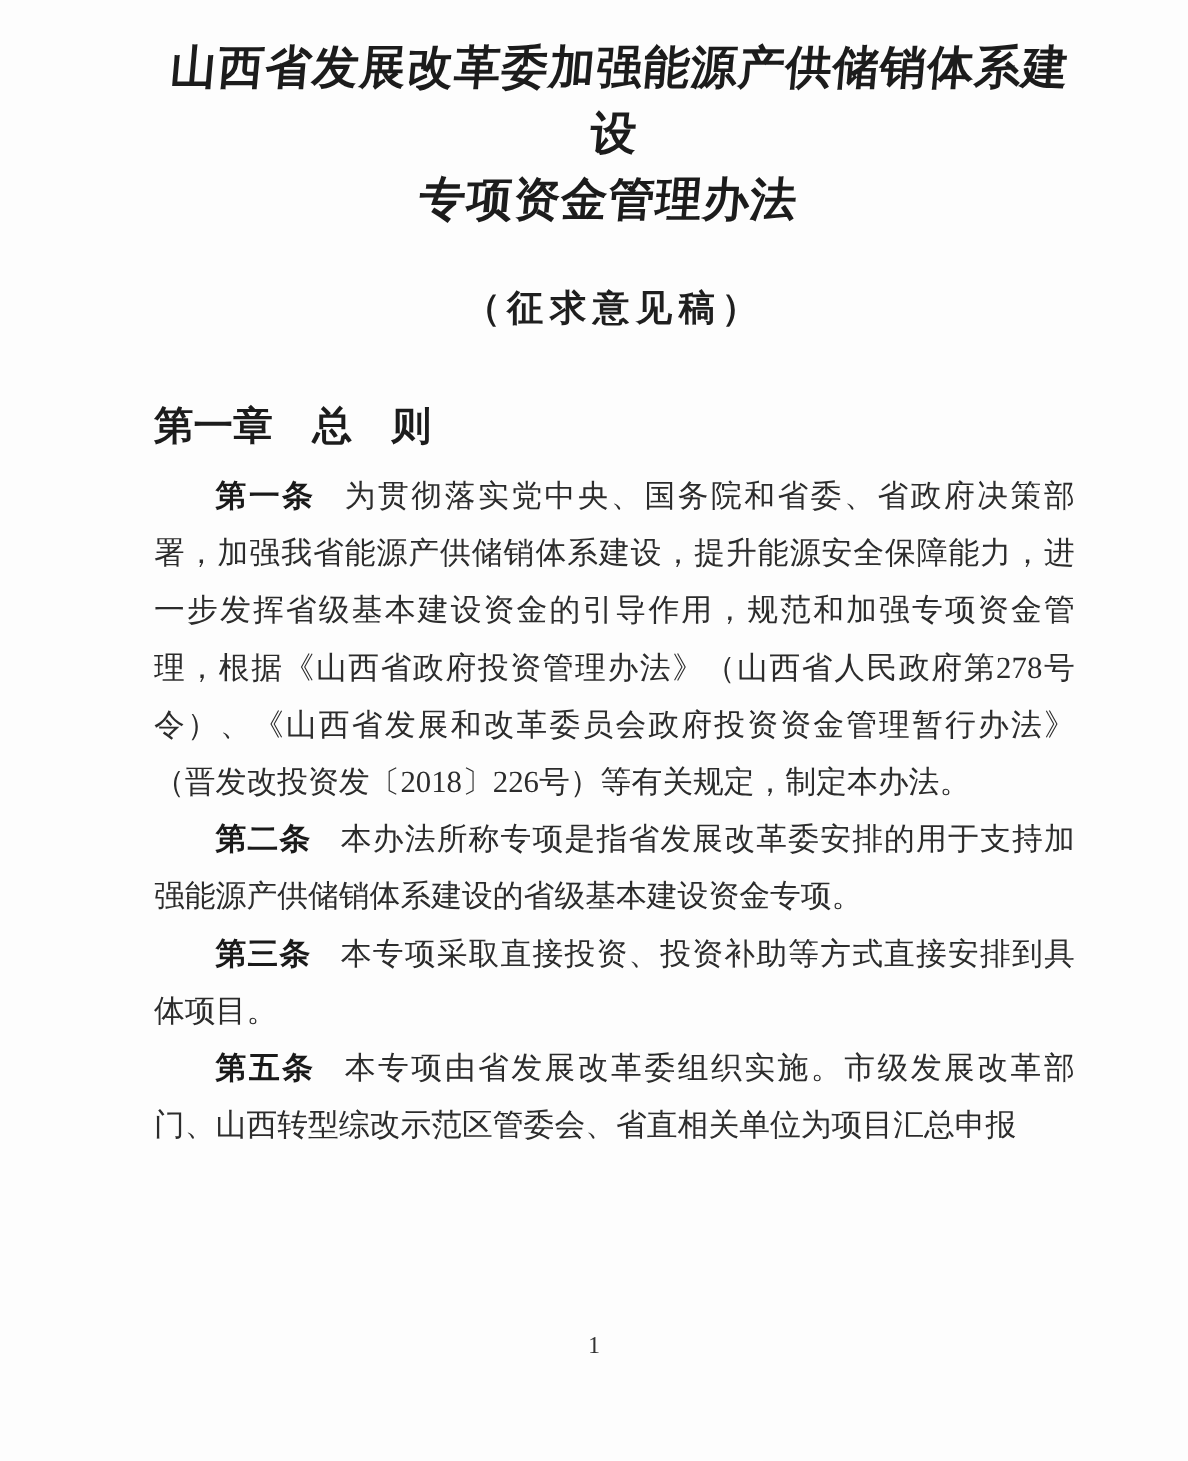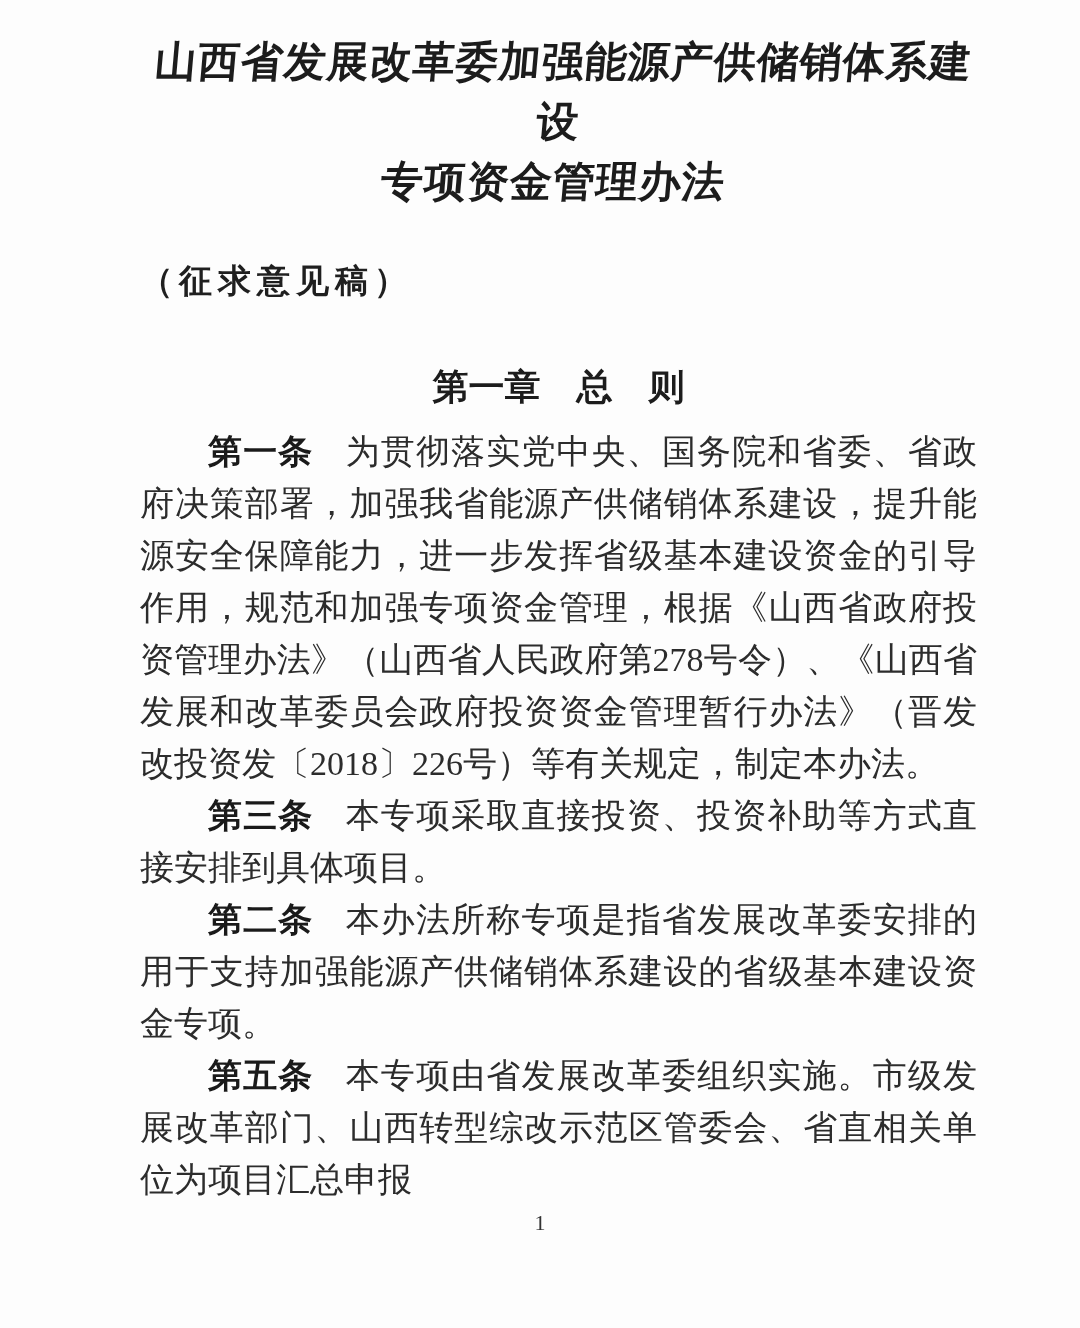--- a/index.html
+++ b/index.html
@@ -27,44 +27,43 @@
     line-height: 60px;
     font-weight: bold;
     color: #1c1c1c;
     transform: skewX(-5deg);
     letter-spacing: 1px;
   }
   .title-line { display: block; }
   
   .subtitle {
     margin-top: 46px;
-    text-align: left;
+    text-align: center;
     font-size: 33px;
     line-height: 46px;
     font-weight: bold;
     letter-spacing: 6px;
     color: #1f1f1f;
   }
   
   .chapter-heading {
     margin: 60px 0 0 0;
-    text-align: center;
     font-size: 36px;
     line-height: 46px;
     font-weight: bold;
     color: #1c1c1c;
   }
   .doc-body {
     margin-top: 16px;
   }
   .article {
     margin: 0;
     text-indent: 2em;
     text-align: justify;
-    font-size: 34px;
+    font-size: 28px;
     line-height: 52px;
     color: #2c2c2c;
   }
   .article-label {
     font-weight: bold;
     color: #1a1a1a;
     margin-right: 0.95em;
   }
   .page-footer {
     position: absolute;
@@ -92,25 +91,25 @@
 
   <h2 class="chapter-heading">第一章　总　则</h2>
 
   <div class="doc-body">
 
     <p class="article">
       <span class="article-label">第一条</span><span class="article-text">为贯彻落实党中央、国务院和省委、省政府决策部署，加强我省能源产供储销体系建设，提升能源安全保障能力，进一步发挥省级基本建设资金的引导作用，规范和加强专项资金管理，根据《山西省政府投资管理办法》（山西省人民政府第278号令）、《山西省发展和改革委员会政府投资资金管理暂行办法》（晋发改投资发〔2018〕226号）等有关规定，制定本办法。</span>
     </p>
 
     <p class="article">
-      <span class="article-label">第三条</span><span class="article-text">本专项采取直接投资、投资补助等方式直接安排到具体项目。</span>
+      <span class="article-label">第二条</span><span class="article-text">本办法所称专项是指省发展改革委安排的用于支持加强能源产供储销体系建设的省级基本建设资金专项。</span>
     </p>
 
     <p class="article">
-      <span class="article-label">第二条</span><span class="article-text">本办法所称专项是指省发展改革委安排的用于支持加强能源产供储销体系建设的省级基本建设资金专项。</span>
+      <span class="article-label">第三条</span><span class="article-text">本专项采取直接投资、投资补助等方式直接安排到具体项目。</span>
     </p>
 
 
     <p class="article">
       <span class="article-label">第五条</span><span class="article-text">本专项由省发展改革委组织实施。市级发展改革部门、山西转型综改示范区管委会、省直相关单位为项目汇总申报</span>
     </p>
 
   </div>
 
   <div class="page-footer">

